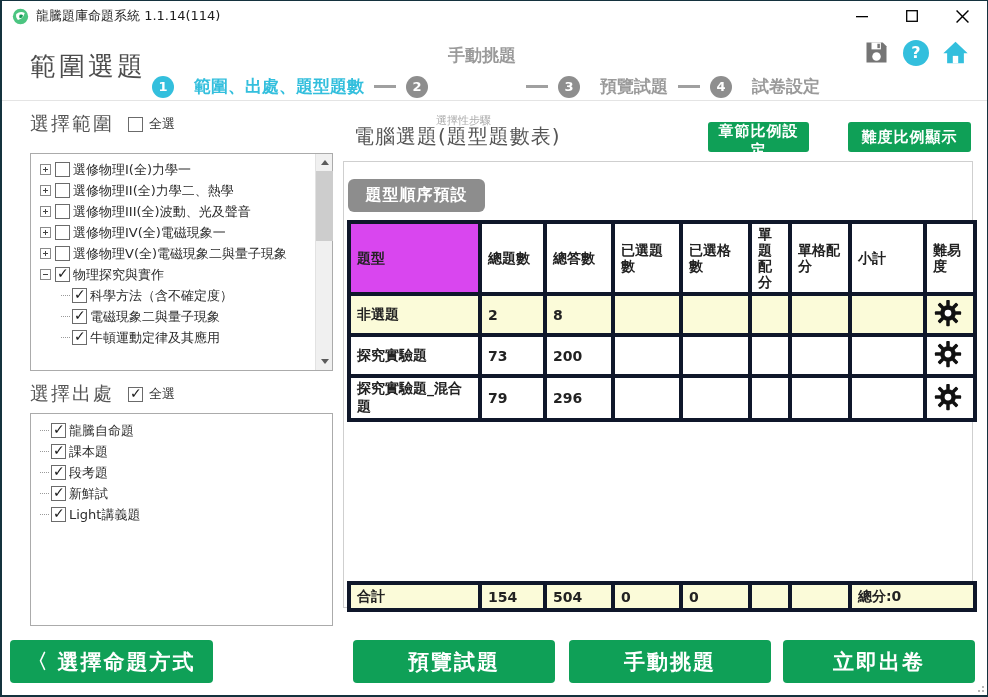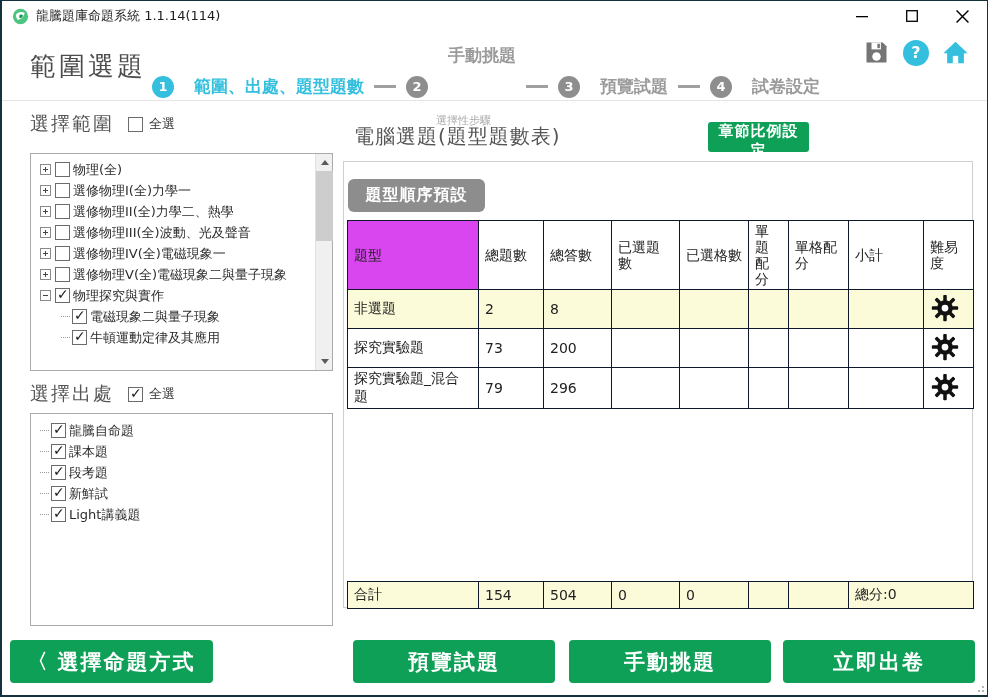--- a/index.html
+++ b/index.html
@@ -57,21 +57,21 @@
   .main-title { position:absolute; left:352px; top:122px; font-size:20px; color:#555; letter-spacing:1px; }
   .gbtn { position:absolute; top:121px; height:30px; background:#0fa057; color:#fff; border:none;
     font-size:15px; font-weight:bold; border-radius:3px; letter-spacing:1px;
     font-family:"DejaVu Sans","Liberation Sans",sans-serif; padding:0 10px; cursor:pointer; }
   .groupbox { position:absolute; left:341px; top:160px; width:630px; height:447px; border:1px solid #cfcfcf; background:#fff; }
   .order-btn { position:absolute; left:4px; top:17px; width:137px; height:33px; background:#8d8d8d; color:#fff;
     font-size:16px; font-weight:bold; border:none; border-radius:6px; letter-spacing:1px;
     font-family:"DejaVu Sans","Liberation Sans",sans-serif; cursor:pointer; }
   table { border-collapse:collapse; table-layout:fixed; }
   .qtable { position:absolute; left:3px; top:58px; width:626px; }
-  .qtable td, .qtable th, .ftable td { border:1px solid #0f172a; font-size:14px; font-weight:normal;
+  .qtable td, .qtable th, .ftable td { border:4px solid #0f172a; font-size:14px; font-weight:bold;
     text-align:left; padding:2px 6px; overflow:hidden; color:#222; }
   .qtable th { height:40px; background:#fff; line-height:1.15; }
   .qtable th.blue { background:#d946ef; }
   .qtable td { height:39px; background:#fff; }
   tr.cream td { background:#fbfbd9; }
   .gearcell { text-align:center; padding:0; }
   .ftable { position:absolute; left:3px; top:419px; width:626px; }
   .ftable td { height:27px; background:#fbfbd9; }
 
   
@@ -161,25 +161,20 @@
       <span class="cb"></span>
       <span class="cb-label">全選</span>
     </span>
   </div>
 
   <div class="listbox" style="left:28px; top:152px; width:303px; height:218px;">
     <div style="position:absolute; left:0; top:0; right:17px; bottom:0; overflow:hidden; padding-top:5px;">
       <div class="trow">
           <span class="expander plus"></span>
           <span class="cb"></span>
-          <span class="lbl">物理(全)</span>
-        </div>
-      <div class="trow">
-          <span class="expander plus"></span>
-          <span class="cb"></span>
           <span class="lbl">選修物理I(全)力學一</span>
         </div>
       <div class="trow">
           <span class="expander plus"></span>
           <span class="cb"></span>
           <span class="lbl">選修物理II(全)力學二、熱學</span>
         </div>
       <div class="trow">
           <span class="expander plus"></span>
           <span class="cb"></span>
@@ -192,20 +187,25 @@
         </div>
       <div class="trow">
           <span class="expander plus"></span>
           <span class="cb"></span>
           <span class="lbl">選修物理V(全)電磁現象二與量子現象</span>
         </div>
       <div class="trow">
           <span class="expander"></span>
           <span class="cb checked"></span>
           <span class="lbl">物理探究與實作</span>
+        </div>
+      <div class="trow child">
+          <span class="leader"></span>
+          <span class="cb checked"></span>
+          <span class="lbl">科學方法（含不確定度）</span>
         </div>
       <div class="trow child">
           <span class="leader"></span>
           <span class="cb checked"></span>
           <span class="lbl">電磁現象二與量子現象</span>
         </div>
       <div class="trow child">
           <span class="leader"></span>
           <span class="cb checked"></span>
           <span class="lbl">牛頓運動定律及其應用</span>
@@ -254,20 +254,21 @@
       </div>
     <div class="trow">
         <span class="leader"></span>
         <span class="cb checked"></span>
         <span class="lbl">Light講義題</span>
       </div>
   </div>
 
   <div class="main-title">電腦選題(題型題數表)</div>
   <button class="gbtn" style="left:706px; width:101px;">章節比例設定</button>
+  <button class="gbtn" style="left:846px; width:123px;">難度比例顯示</button>
 
   <div class="groupbox">
     <button class="order-btn">題型順序預設</button>
 
     <table class="qtable">
       <colgroup>
         <col style="width:131px">
           <col style="width:65px">
           <col style="width:68px">
           <col style="width:68px">

